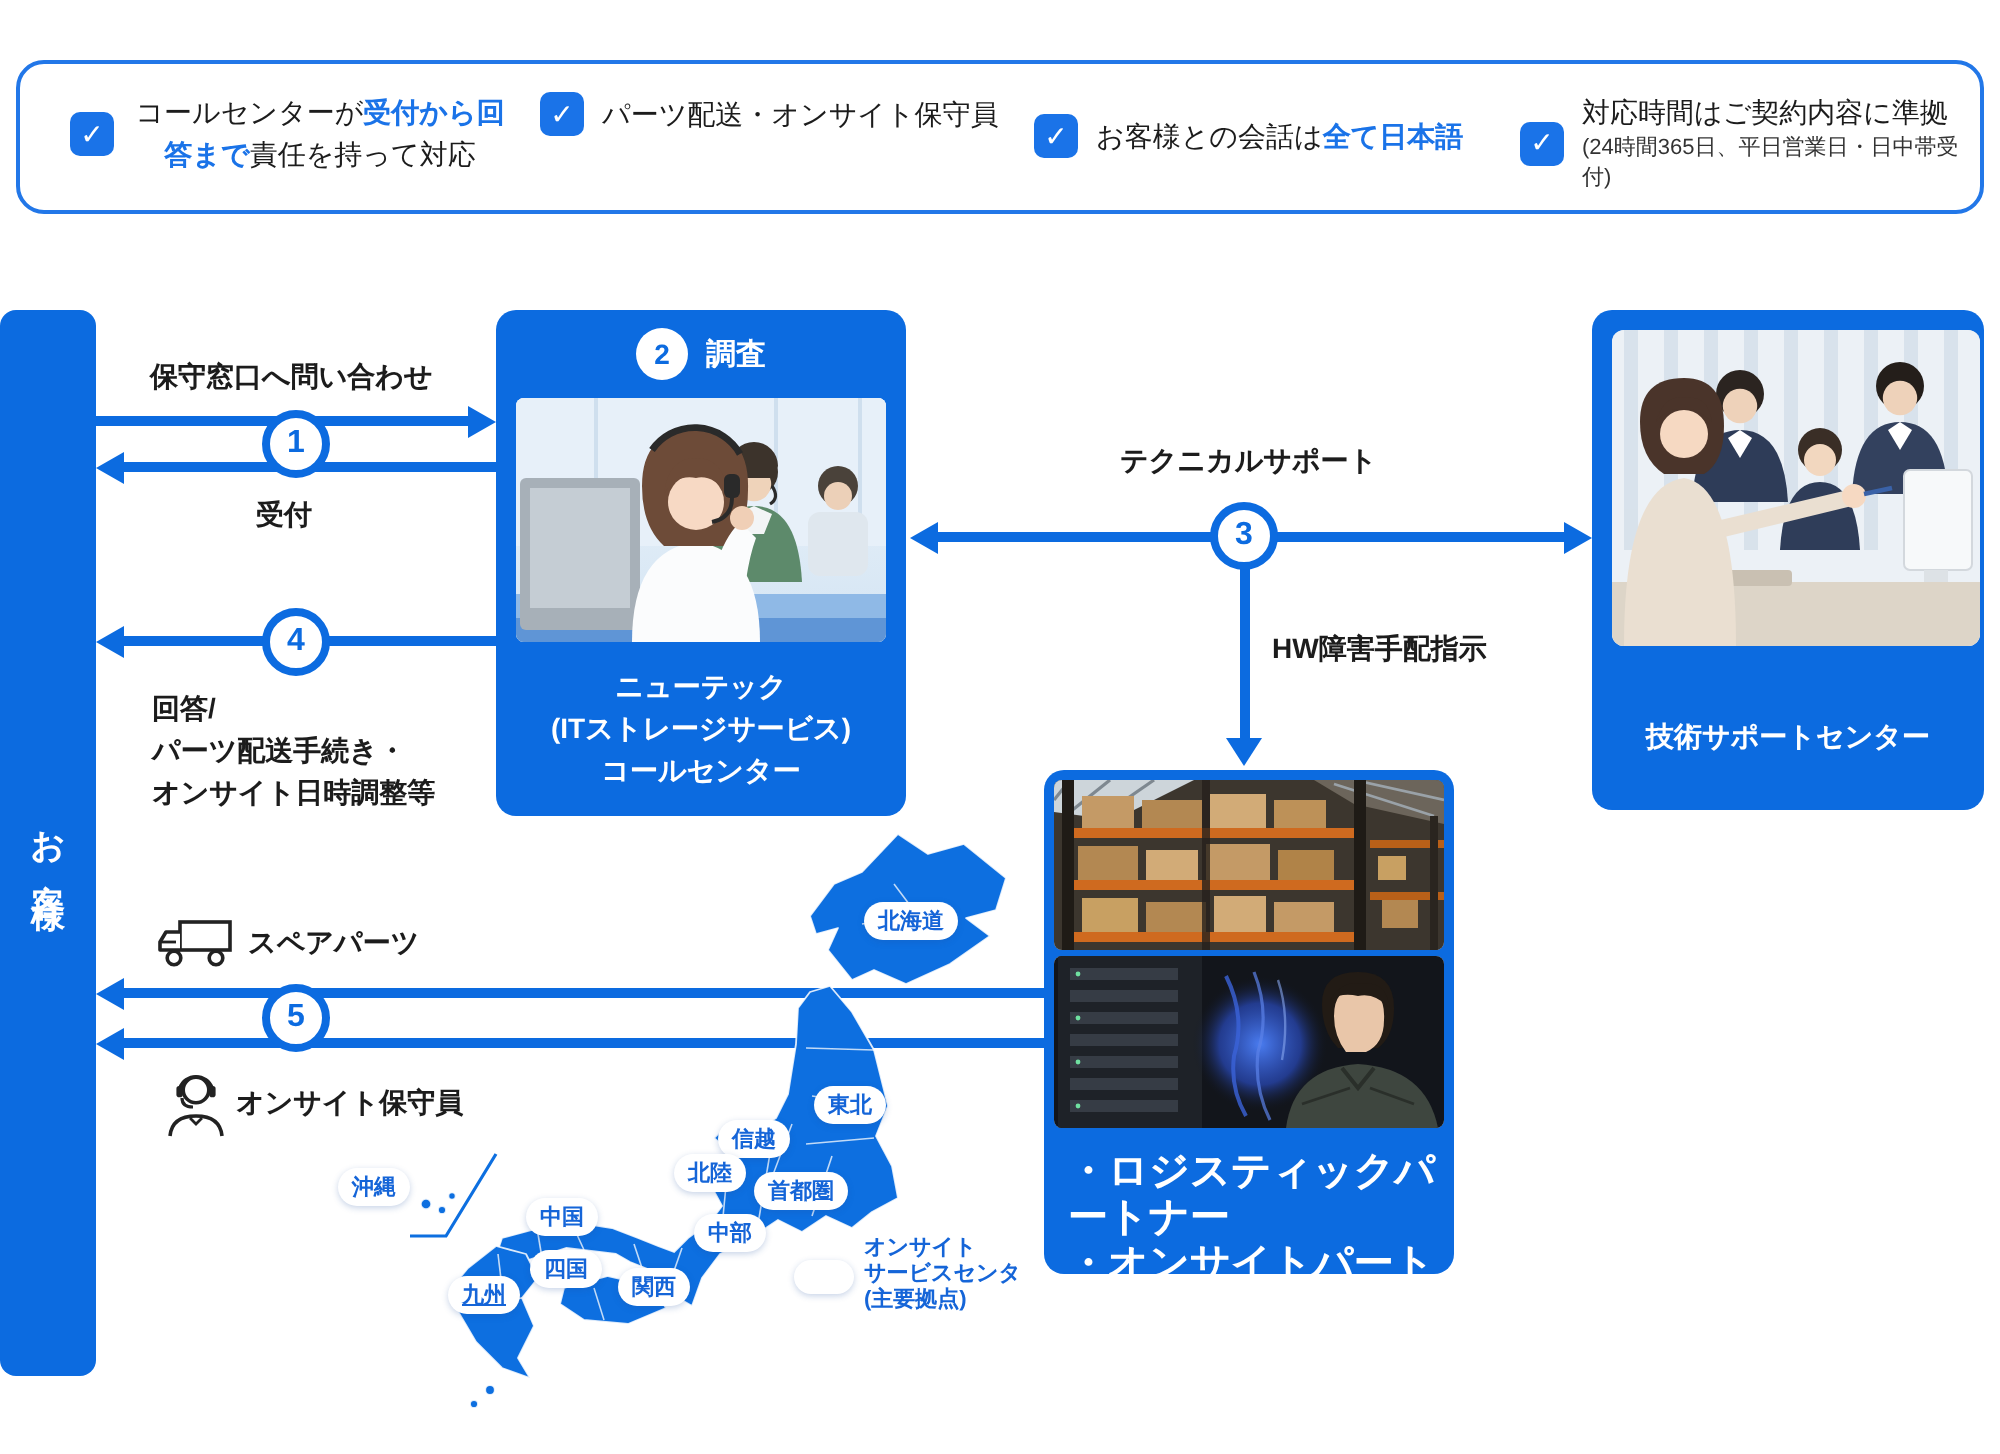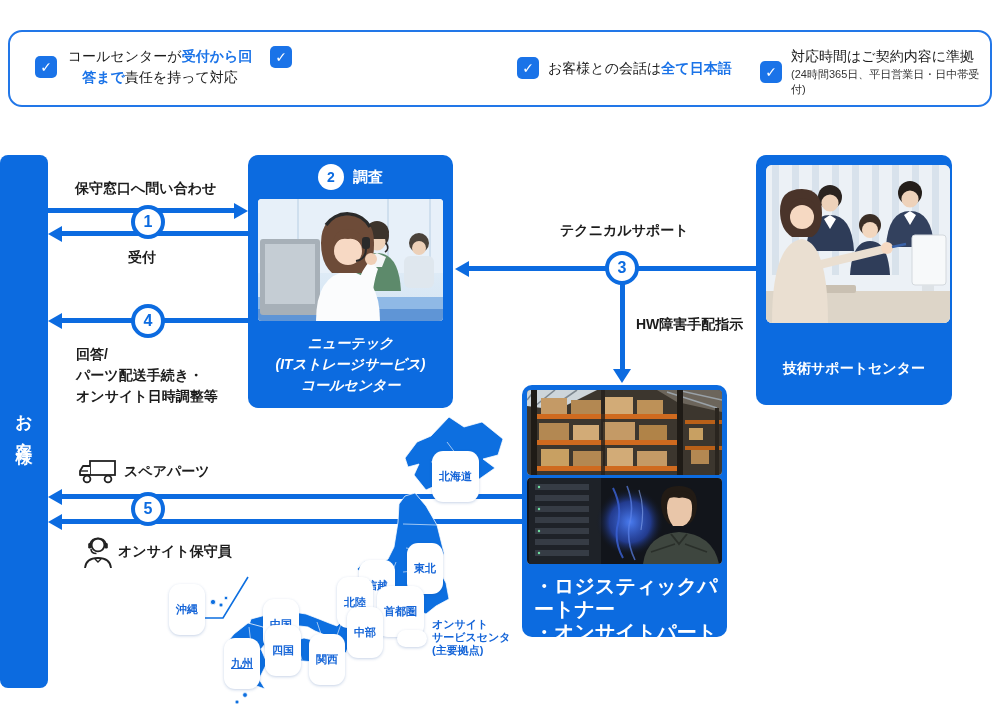--- a/index.html
+++ b/index.html
@@ -43,21 +43,21 @@
   .stepcircle{position:absolute;width:34px;height:34px;border-radius:50%;background:#fff;
     border:4px solid var(--blue);color:var(--blue);font-weight:bold;font-size:16px;
     display:flex;align-items:center;justify-content:center;}
   .stepcircle-inbox{width:26px;height:26px;border-radius:50%;background:#fff;color:var(--blue);
     font-weight:bold;font-size:14px;display:flex;align-items:center;justify-content:center;flex:0 0 auto;}
 
   .flabel{position:absolute;font-size:14px;font-weight:600;color:var(--ink);white-space:nowrap;}
   .flabel-multi{position:absolute;font-size:14px;font-weight:600;color:var(--ink);line-height:21px;}
 
   
-  .pill{position:absolute;background:#fff;border-radius:11px;padding:18px 7px;
+  .pill{position:absolute;background:#fff;border-radius:11px;padding:2px 7px;
     font-size:11px;font-weight:bold;color:var(--pillblue);white-space:nowrap;
     box-shadow:0 1px 3px rgba(30,80,160,.25);}
   .legend-pill{position:absolute;left:397px;top:630px;width:30px;height:17px;background:#fff;
     border-radius:9px;box-shadow:0 1px 3px rgba(30,80,160,.25);}
   .legend-text{position:absolute;left:432px;top:618px;font-size:11px;font-weight:bold;
     color:var(--pillblue);line-height:13px;}
 
   .icon-wrap{position:absolute;}
 </style>
 </head>
@@ -68,20 +68,21 @@
   <div class="features">
     <div class="feat" style="left:25px;top:14px;width:220px;">
       <div class="checkbox">✓</div>
       <div class="feat-text" style="width:188px;text-align:center;">
         <span>コールセンターが</span><span class="em">受付から回答まで</span><span>責任を持って対応</span>
       </div>
     </div>
     <div class="feat" style="left:260px;top:14px;">
       <div class="checkbox">✓</div>
       <div class="feat-text">
+        <div>パーツ配送・オンサイト保守員</div>
       </div>
     </div>
     <div class="feat" style="left:507px;top:25px;">
       <div class="checkbox">✓</div>
       <div class="feat-text">
         <span>お客様との会話は</span><span class="em">全て日本語</span>
       </div>
     </div>
     <div class="feat" style="left:750px;top:14px;">
       <div class="checkbox">✓</div>
@@ -205,28 +206,28 @@
         <path d="M63,44 Q63,16 90,16 Q117,16 116,46 Q116,66 106,74 L74,74 Q63,64 63,44 Z" fill="#6d4b38"></path>
         <circle cx="90" cy="52" r="14" fill="#f7d9c4"></circle>
         <path d="M74,48 Q76,30 90,30 Q104,30 106,48 Q98,38 90,40 Q80,38 74,48 Z" fill="#6d4b38"></path>
         <path d="M68,26 A26,26 0 0 1 112,28" stroke="#2a2a2a" stroke-width="3.4" fill="none"></path>
         <rect x="104" y="38" width="8" height="12" rx="3" fill="#2a2a2a"></rect>
         <path d="M108,50 Q108,60 98,62" stroke="#2a2a2a" stroke-width="2" fill="none"></path>
         <path d="M98,122 L100,84 Q104,70 112,62 L120,70 Q114,86 112,122 Z" fill="#fbfcfd"></path>
         <circle cx="113" cy="60" r="6" fill="#f0cfb6"></circle>
       </svg>
     </div>
-    <div style="position:absolute;left:0;top:178px;width:100%;text-align:center;font-weight:bold;font-size:14px;line-height:21px;color:#fff;font-style:italic;">
+    <div style="position:absolute;left:0;top:178px;width:100%;text-align:center;font-weight:bold;font-size:14px;line-height:21px;color:#fff;">
       <div>ニューテック</div>
       <div>(ITストレージサービス)</div>
       <div>コールセンター</div>
     </div>
   </div>
 
-  <div class="bluebox" style="left:756px;top:155px;width:196px;height:250px;">
+  <div class="bluebox" style="left:796px;top:155px;width:196px;height:250px;">
     <div class="photo" style="left:10px;top:10px;width:184px;height:158px;border-radius:6px;">
       <svg width="184" height="158" viewBox="0 0 184 158">
         <rect width="184" height="158" fill="#ecf1f6"></rect>
         <g opacity="0.55">
           <rect x="6" y="0" width="7" height="110" fill="#c9d6e3"></rect>
           <rect x="26" y="0" width="7" height="110" fill="#c9d6e3"></rect>
           <rect x="46" y="0" width="7" height="110" fill="#c9d6e3"></rect>
           <rect x="66" y="0" width="7" height="110" fill="#c9d6e3"></rect>
           <rect x="86" y="0" width="7" height="110" fill="#c9d6e3"></rect>
           <rect x="106" y="0" width="7" height="110" fill="#c9d6e3"></rect>

